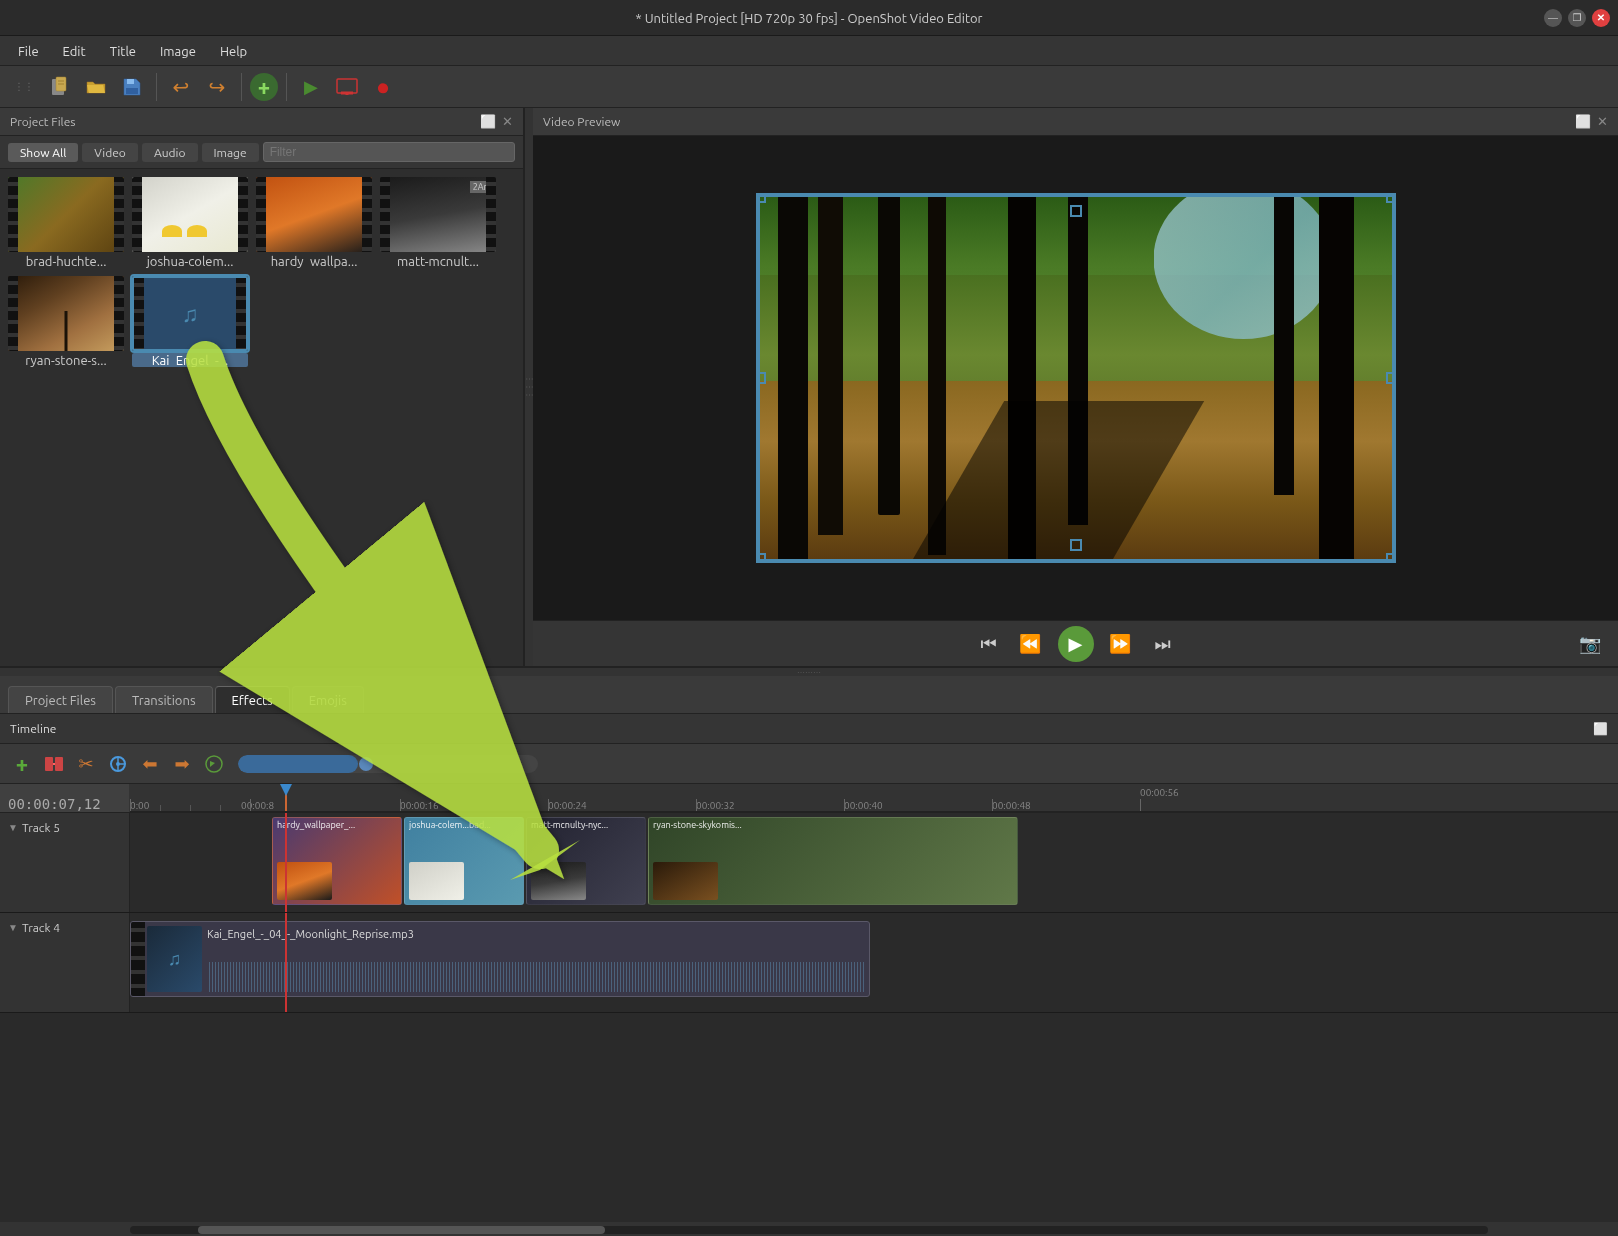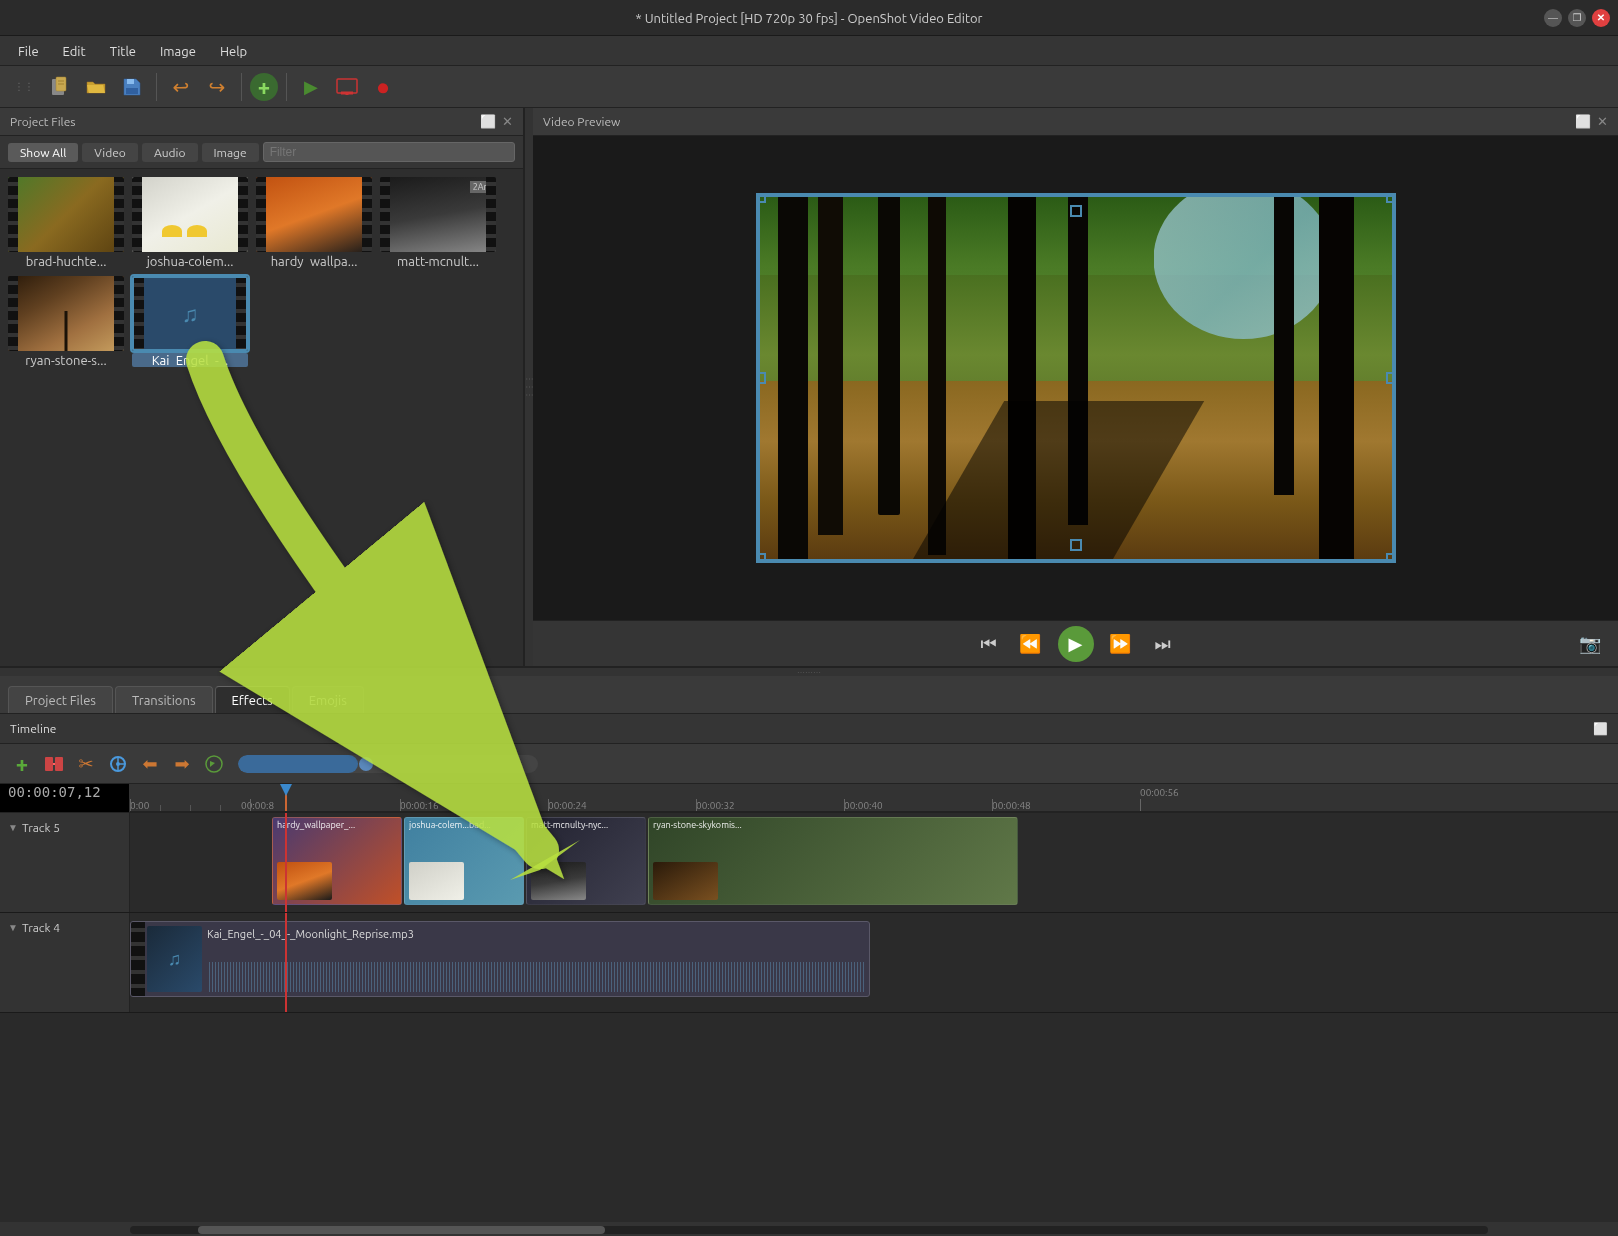--- a/index.html
+++ b/index.html
@@ -337,23 +337,23 @@
       display: flex;
       align-items: flex-end;
       position: relative;
     }
 
     .time-display {
       width: 130px;
       font-size: 14px;
       color: #aaa;
       display: flex;
-      align-items: flex-start;
+      align-items: flex-end;
       padding: 0 8px;
-      background: #000000;
+      background: #404040;
       border-right: 1px solid #333;
       height: 100%;
     }
 
     
     #tracks-area {
       flex: 1;
       overflow-y: auto;
       overflow-x: hidden;
     }

